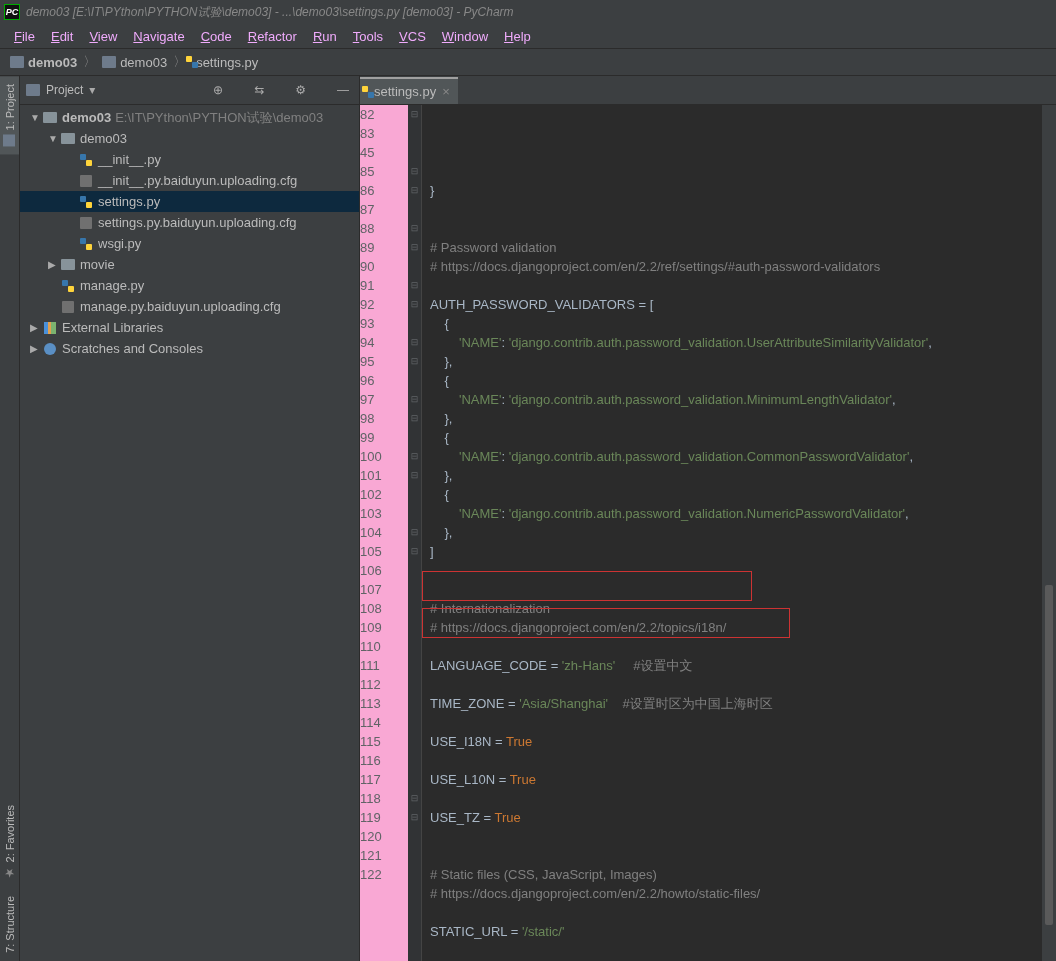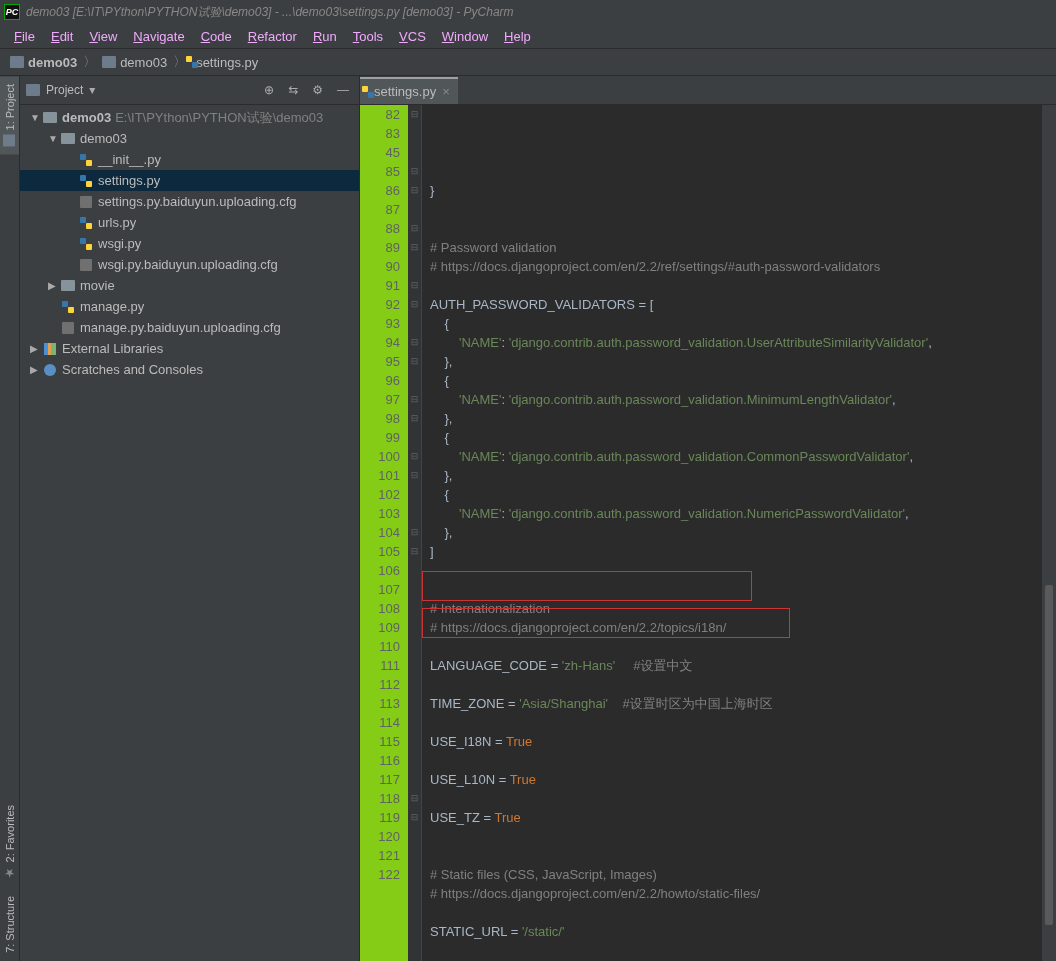--- a/index.html
+++ b/index.html
@@ -19,21 +19,21 @@
 .chev { color: #888; }
 
 .main { display: flex; height: calc(961px - 76px); }
 
 .left-gutter { width: 20px; background: #3c3f41; border-right: 1px solid #2b2b2b; display: flex; flex-direction: column; }
 .left-gutter .rot { writing-mode: vertical-rl; transform: rotate(180deg); padding: 8px 2px; font-size: 11px; color: #bbbbbb; display: flex; align-items: center; gap: 4px; cursor: pointer; }
 .left-gutter .rot.active { background: #515658; }
 .left-gutter .sq { width: 12px; height: 12px; background: #6e7b8b; display: inline-block; }
 
 .project-panel { width: 340px; background: #3c3f41; border-right: 1px solid #2b2b2b; display: flex; flex-direction: column; }
-.project-header { height: 29px; border-bottom: 1px solid #2b2b2b; display: flex; align-items: center; padding: 0 6px; gap: 6px; }
+.project-header { height: 29px; border-bottom: 1px solid #2b2b2b; display: flex; align-items: center; padding: 0 6px; gap: 23px; }
 .project-header .title { flex: 1; display: flex; align-items: center; gap: 6px; }
 .project-header .title .folder-icon { width: 14px; height: 12px; }
 .project-header .tool-icon { color: #aaa; cursor: pointer; padding: 0 4px; }
 
 .tree { flex: 1; overflow: auto; padding: 2px 0; font-size: 13px; }
 .tree-row { display: flex; align-items: center; height: 21px; padding-left: 6px; cursor: pointer; white-space: nowrap; }
 .tree-row.selected { background: #0d293e; }
 .tree-row .indent { display: inline-block; }
 .tree-row .arrow { width: 12px; color: #aaa; font-size: 10px; }
 .tree-row .icon { width: 16px; height: 14px; display: inline-flex; align-items: center; justify-content: center; margin-right: 4px; }
@@ -46,21 +46,21 @@
 .scratch-ico { width: 12px; height: 12px; background: #5a8fc4; border-radius: 50%; }
 .tree-row .label { color: #bbbbbb; }
 .tree-row .label.faded { color: #808080; margin-left: 4px; }
 
 .editor-area { flex: 1; display: flex; flex-direction: column; background: #2b2b2b; }
 .tab-bar { height: 29px; background: #3c3f41; border-bottom: 1px solid #2b2b2b; display: flex; align-items: flex-end; }
 .tab { height: 27px; background: #515658; border-top: 2px solid #a0a0a0; display: flex; align-items: center; padding: 0 8px; gap: 6px; font-size: 13px; }
 .tab .close { color: #888; cursor: pointer; }
 
 .code-container { flex: 1; display: flex; overflow: hidden; font-family: "NSimSun","SimSun","Courier New", monospace; font-size: 13px; line-height: 19px; }
-.gutter { width: 48px; background: #84cc16; text-align: right; color: #606366; padding: 0 8px 0 0; user-select: none; }
+.gutter { width: 48px; background: #f9a8d4; color: #606366; padding: 0 8px 0 0; user-select: none; }
 .gutter div { height: 19px; }
 .foldcol { width: 14px; background: #313335; border-right: 1px solid #444; color: #606366; }
 .foldcol div { height: 19px; display: flex; align-items: center; justify-content: center; font-size: 9px; }
 .code { flex: 1; background: #2b2b2b; padding-left: 8px; color: #a9b7c6; position: relative; white-space: pre; }
 .code .line { height: 19px; }
 
 .c-comment { color: #808080; }
 .c-string { color: #6a8759; }
 .c-ident { color: #a9b7c6; }
 .c-bool { color: #cc7832; }
@@ -158,20 +158,28 @@
           <span class="label">demo03</span>
         </div>
         <div class="tree-row">
           <span class="indent" style="width:40px"></span>
           <span class="arrow"></span>
           <span class="icon">
             <span class="py-ico"></span>
           </span>
           <span class="label">__init__.py</span>
         </div>
+        <div class="tree-row">
+          <span class="indent" style="width:40px"></span>
+          <span class="arrow"></span>
+          <span class="icon">
+            <span class="cfg-ico"></span>
+          </span>
+          <span class="label">__init__.py.baiduyun.uploading.cfg</span>
+        </div>
         <div class="tree-row selected">
           <span class="indent" style="width:40px"></span>
           <span class="arrow"></span>
           <span class="icon">
             <span class="py-ico"></span>
           </span>
           <span class="label">settings.py</span>
         </div>
         <div class="tree-row">
           <span class="indent" style="width:40px"></span>
@@ -180,37 +188,21 @@
             <span class="cfg-ico"></span>
           </span>
           <span class="label">settings.py.baiduyun.uploading.cfg</span>
         </div>
         <div class="tree-row">
           <span class="indent" style="width:40px"></span>
           <span class="arrow"></span>
           <span class="icon">
             <span class="py-ico"></span>
           </span>
-          <span class="label">urls.py</span>
-        </div>
-        <div class="tree-row">
-          <span class="indent" style="width:40px"></span>
-          <span class="arrow"></span>
-          <span class="icon">
-            <span class="py-ico"></span>
-          </span>
           <span class="label">wsgi.py</span>
-        </div>
-        <div class="tree-row">
-          <span class="indent" style="width:40px"></span>
-          <span class="arrow"></span>
-          <span class="icon">
-            <span class="cfg-ico"></span>
-          </span>
-          <span class="label">wsgi.py.baiduyun.uploading.cfg</span>
         </div>
         <div class="tree-row">
           <span class="indent" style="width:22px"></span>
           <span class="arrow">▶</span>
           <span class="icon">
             <span class="folder-ico"></span>
           </span>
           <span class="label">movie</span>
         </div>
         <div class="tree-row">

